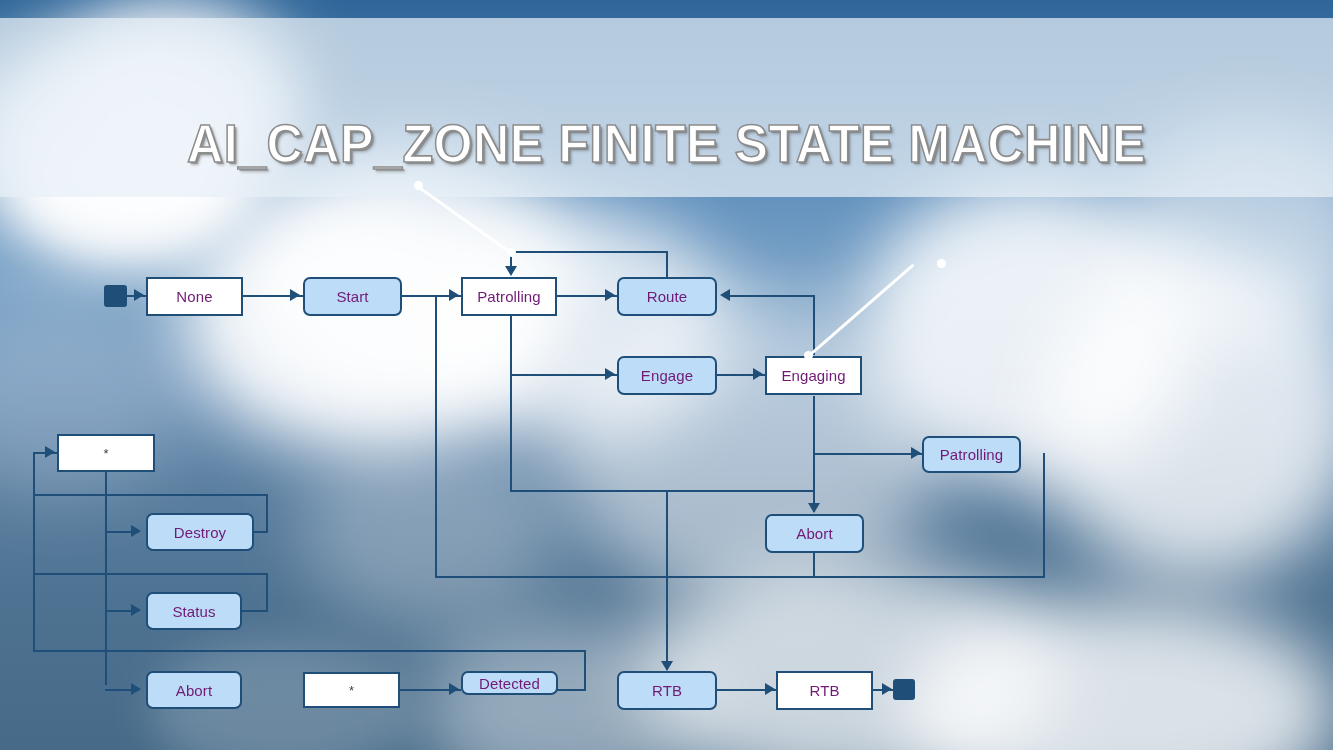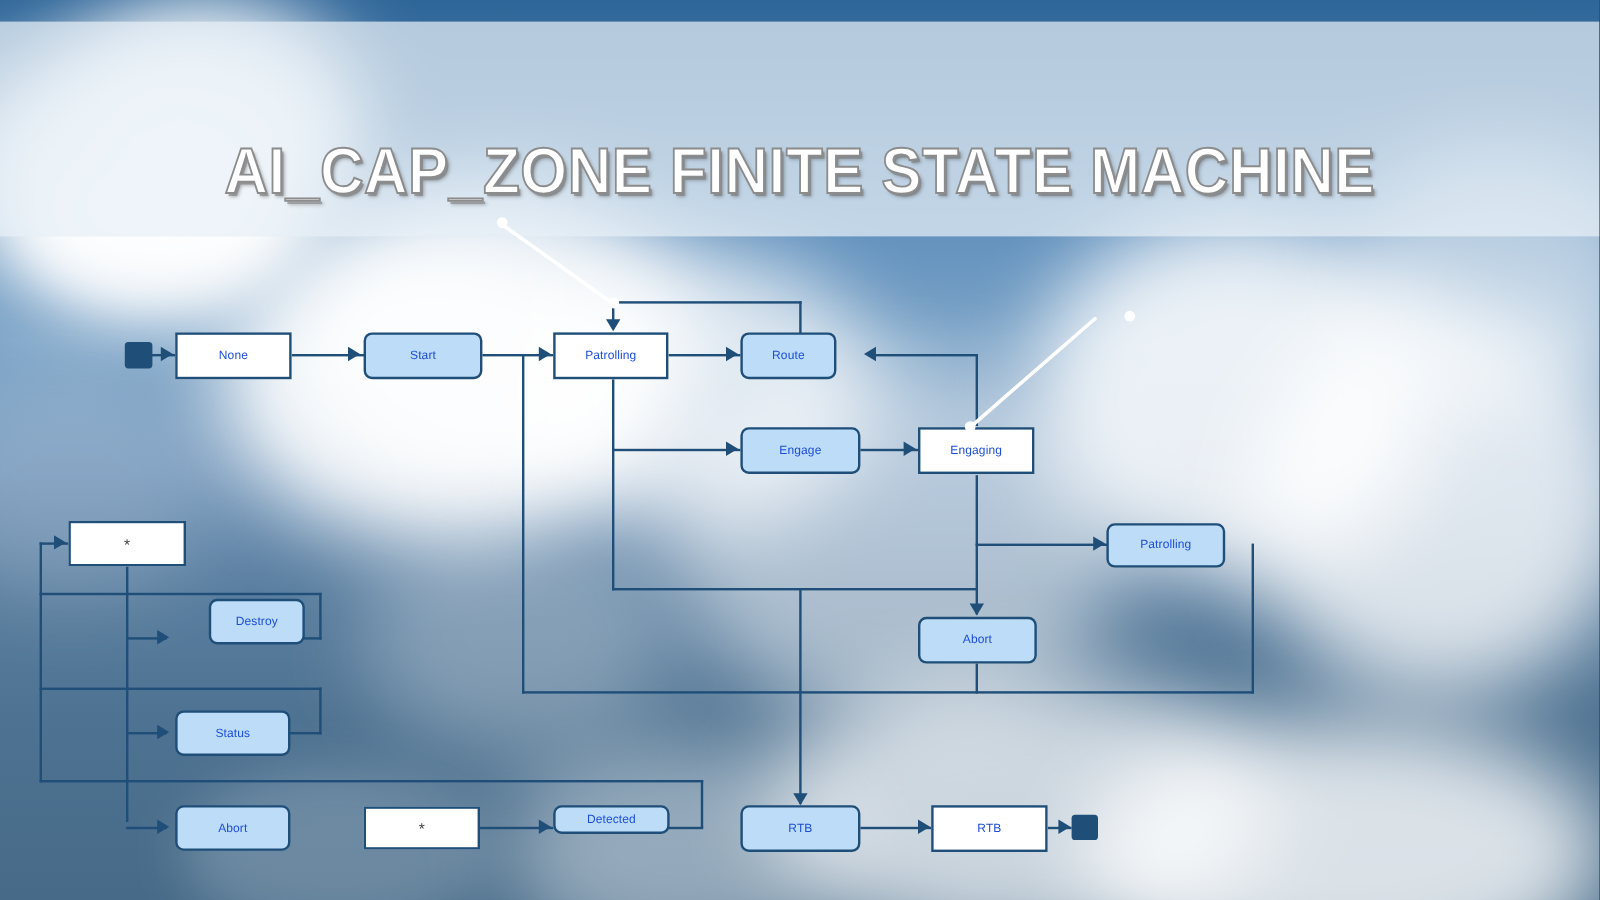--- a/index.html
+++ b/index.html
@@ -50,22 +50,22 @@
        2px 2px 0 rgba(120,120,120,.55),
        3px 3px 3px rgba(90,90,90,.45);
     white-space:nowrap;
   }
 
   
   .node{
     position:absolute;
     box-sizing:border-box;
     display:flex;align-items:center;justify-content:center;
-    font-size:10px;
-    color:#1d4ed8;
+    font-size:15px;
+    color:#701a75;
     border:2.2px solid #1f4e79;
     background:#ffffff;
     letter-spacing:.1px;
   }
   .node.blue{
     background:#bcdcf7;
     border-radius:7px;
     border:2.2px solid #1f4e79;
   }
   .node.star{font-size:13px;color:#404040;}
@@ -217,33 +217,33 @@
     <div class="ln lnh" style="left:399px;top:689px;width:62px;"></div>
     <div class="ar ar-r" style="left:449px;top:683px;"></div>
   </div>
 
   <div class="terminal" style="left:104px;top:285px;width:23px;height:22px;"></div>
   <div class="terminal" style="left:893px;top:679px;width:22px;height:21px;"></div>
 
   <div class="node" style="left:146px;top:277px;width:97px;height:39px;">None</div>
   <div class="node blue" style="left:303px;top:277px;width:99px;height:39px;">Start</div>
   <div class="node" style="left:461px;top:277px;width:96px;height:39px;">Patrolling</div>
-  <div class="node blue" style="left:617px;top:277px;width:80px;height:39px;">Route</div>
+  <div class="node blue" style="left:617px;top:277px;width:100px;height:39px;">Route</div>
 
   <div class="node blue" style="left:617px;top:356px;width:100px;height:39px;">Engage</div>
   <div class="node" style="left:765px;top:356px;width:97px;height:39px;">Engaging</div>
 
   <div class="node blue" style="left:922px;top:436px;width:99px;height:37px;">Patrolling</div>
   <div class="node blue" style="left:765px;top:514px;width:99px;height:39px;">Abort</div>
 
   <div class="node blue" style="left:617px;top:671px;width:100px;height:39px;">RTB</div>
   <div class="node" style="left:776px;top:671px;width:97px;height:39px;">RTB</div>
 
   <div class="node star" style="left:57px;top:434px;width:98px;height:38px;">*</div>
-  <div class="node blue" style="left:146px;top:499px;width:80px;height:38px;margin-left:28px;">Destroy</div>
+  <div class="node blue" style="left:146px;top:513px;width:108px;height:38px;">Destroy</div>
   <div class="node blue" style="left:146px;top:592px;width:96px;height:38px;">Status</div>
   <div class="node blue" style="left:146px;top:671px;width:96px;height:38px;">Abort</div>
 
   <div class="node star" style="left:303px;top:672px;width:97px;height:36px;">*</div>
   <div class="node blue" style="left:461px;top:671px;width:97px;height:24px;">Detected</div>
 
   <div class="leader" style="left:419px;top:186px;width:115px;transform:rotate(35.5deg);"></div>
   <div class="dot" style="left:414px;top:181px;"></div>
   <div class="dot" style="left:507px;top:248px;"></div>
 

